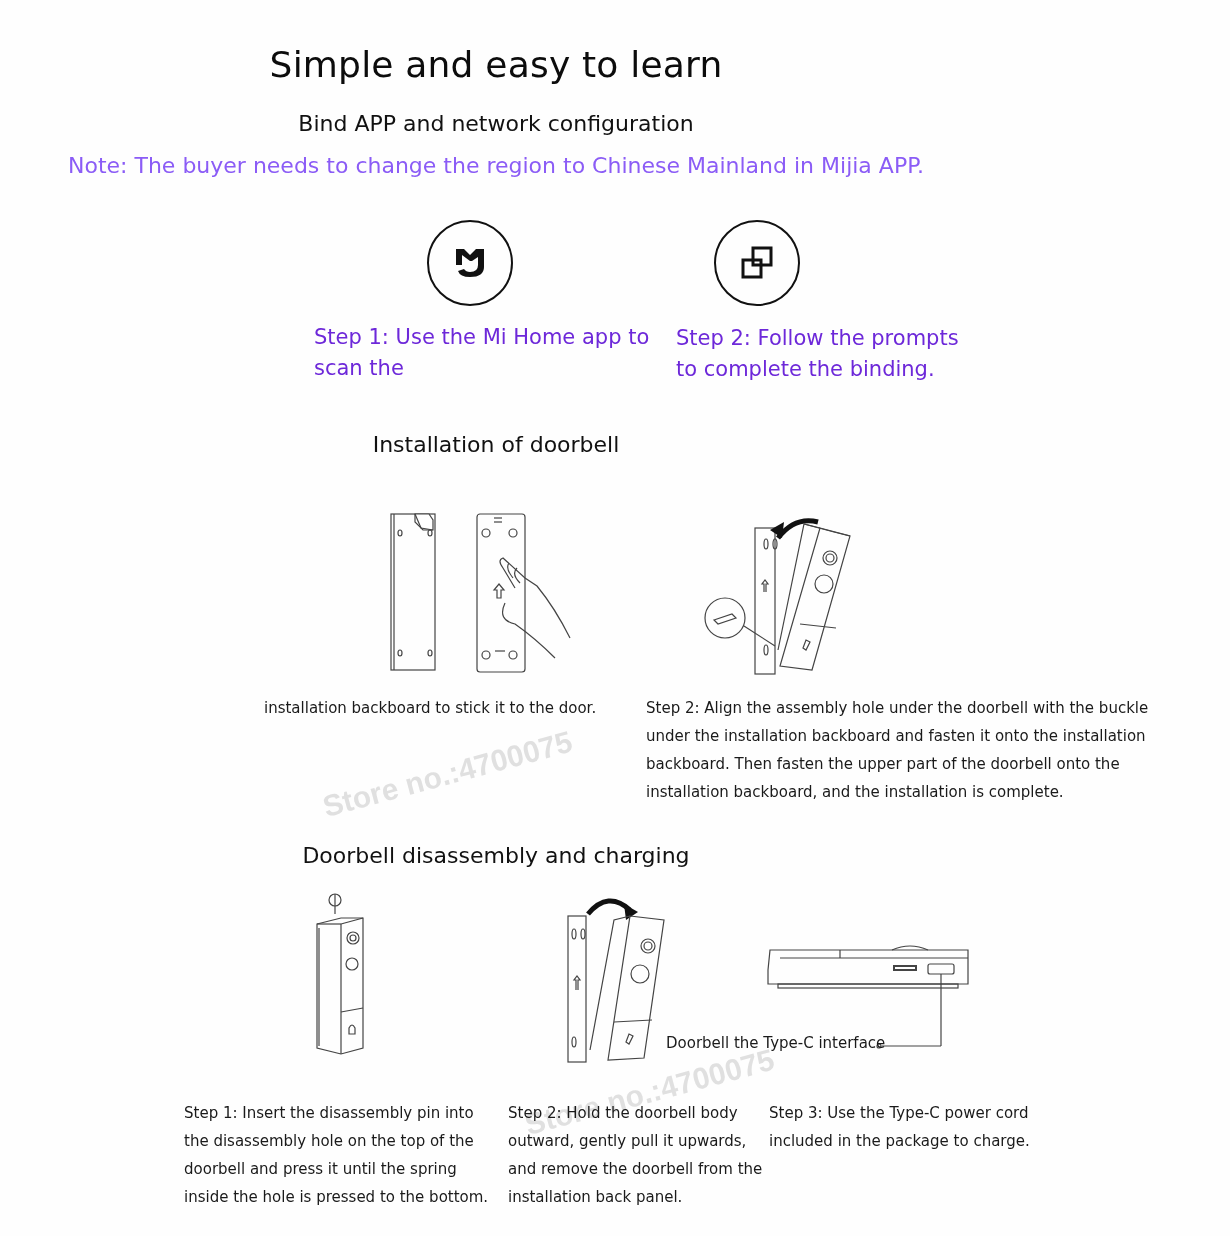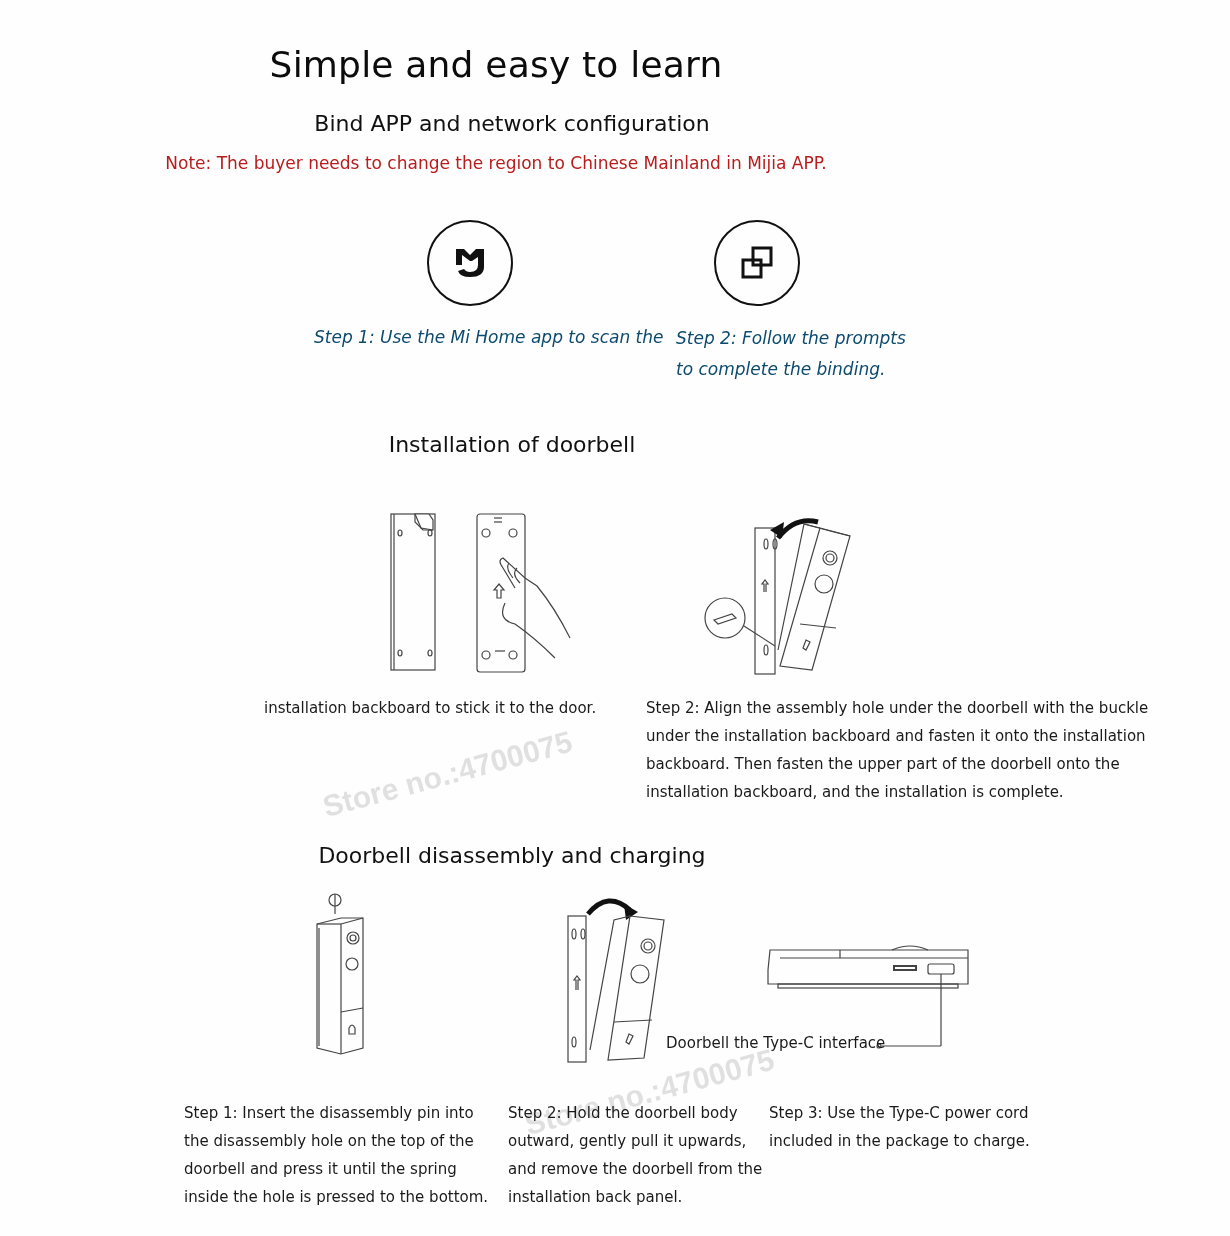--- a/index.html
+++ b/index.html
@@ -1,24 +1,24 @@
 <!DOCTYPE html>
 <html><head>
 <meta charset="utf-8">
 <style>
   html,body{margin:0;padding:0;}
   body{width:1230px;height:1236px;background:#fefefe;position:relative;overflow:hidden;
        font-family:"DejaVu Sans","Liberation Sans",sans-serif;color:#111;}
   .abs{position:absolute;}
   .center{left:0;width:992px;text-align:center;}
   .title{top:44px;font-size:36px;font-weight:400;letter-spacing:0.2px;color:#0c0c0c;}
-  .h2{font-size:22px;color:#111;margin-left:16px;}
-  .note{top:153px;font-size:17px;color:#b91c1c;}
+  .h2{font-size:22px;color:#111;}
+  .note{top:153px;font-size:22px;color:#8b5cf6;}
   .step-text{font-size:15px;line-height:28px;color:#1a1a1a;}
-  .step-text-lg{font-size:17px;line-height:31px;color:#0c4a6e;font-style:italic;}
+  .step-text-lg{font-size:21px;line-height:31px;color:#6d28d9;}
   .circle{width:86px;height:86px;border:2px solid #111;border-radius:50%;box-sizing:border-box;
           display:flex;align-items:center;justify-content:center;}
   .watermark{font-size:30px;color:rgba(170,170,170,0.35);font-weight:700;white-space:nowrap;
              transform-origin:left bottom;font-family:"Liberation Sans",sans-serif;}
   svg{display:block;}
 </style>
 </head>
 <body>
 
 <div class="abs center title">Simple and easy to learn</div>

